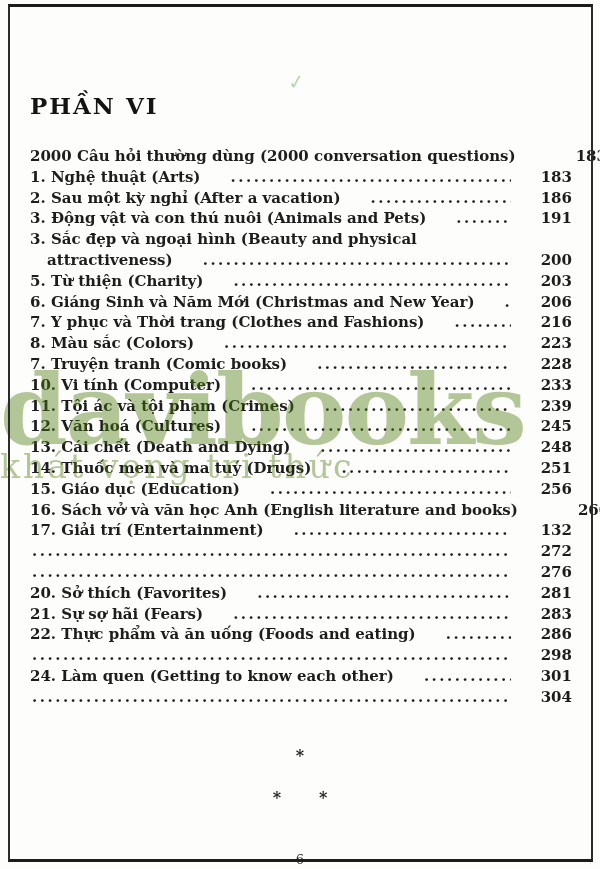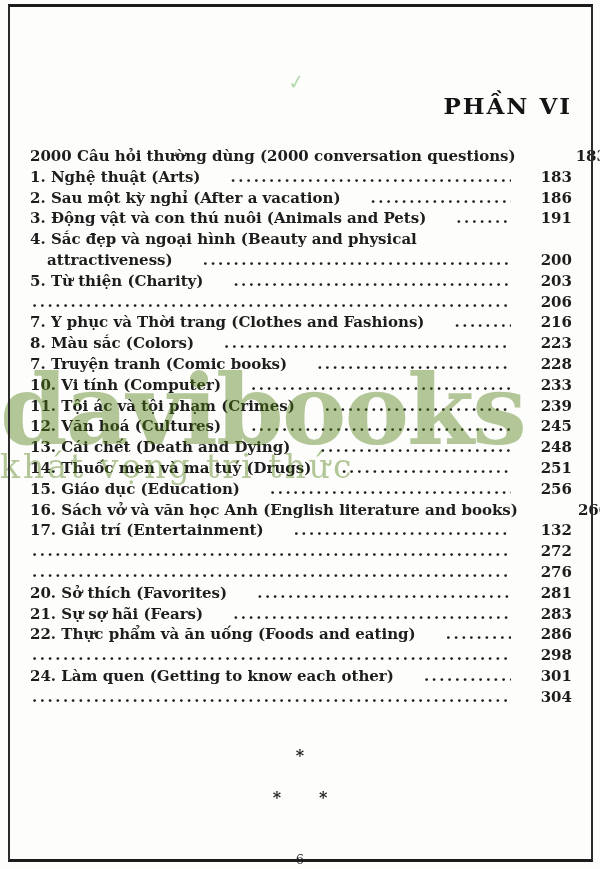--- a/index.html
+++ b/index.html
@@ -21,21 +21,21 @@
     border-bottom: 3px solid #1c1c1c;
     border-left: 2px solid #2b2b2b;
     border-right: 2px solid #2b2b2b;
     pointer-events: none;
   }
   .content {
     position: absolute;
     left: 30px; right: 28px; top: 0;
   }
   .title {
-    text-align: right;
+    text-align: left;
     margin-top: 92px;
     font-size: 23px;
     font-weight: bold;
     letter-spacing: 2px;
     color: #141414;
   }
   .check-mark {
     position: absolute;
     left: 288px; top: 70px;
     color: #a6d4a0;
@@ -141,37 +141,38 @@
     <span class="toc-page">186</span>
   </div>
 
   <div class="toc-row">
     <span class="toc-text">3. Động vật và con thú nuôi (Animals and Pets)</span>
     <span class="toc-dots">........................................................................................................................</span>
     <span class="toc-page">191</span>
   </div>
 
   <div class="toc-row">
-    <span class="toc-text">4. Sắc đẹp và ngoại hình (Beauty and physical</span>
+    <span class="toc-text">3. Sắc đẹp và ngoại hình (Beauty and physical</span>
 
   </div>
 
   <div class="toc-row indent">
     <span class="toc-text">attractiveness)</span>
     <span class="toc-dots">........................................................................................................................</span>
     <span class="toc-page">200</span>
   </div>
 
   <div class="toc-row">
     <span class="toc-text">5. Từ thiện (Charity)</span>
     <span class="toc-dots">........................................................................................................................</span>
     <span class="toc-page">203</span>
   </div>
 
   <div class="toc-row">
+    <span class="toc-text">6. Giáng Sinh và Năm Mới (Christmas and New Year)</span>
     <span class="toc-dots">........................................................................................................................</span>
     <span class="toc-page">206</span>
   </div>
 
   <div class="toc-row">
     <span class="toc-text">7. Y phục và Thời trang (Clothes and Fashions)</span>
     <span class="toc-dots">........................................................................................................................</span>
     <span class="toc-page">216</span>
   </div>
 

